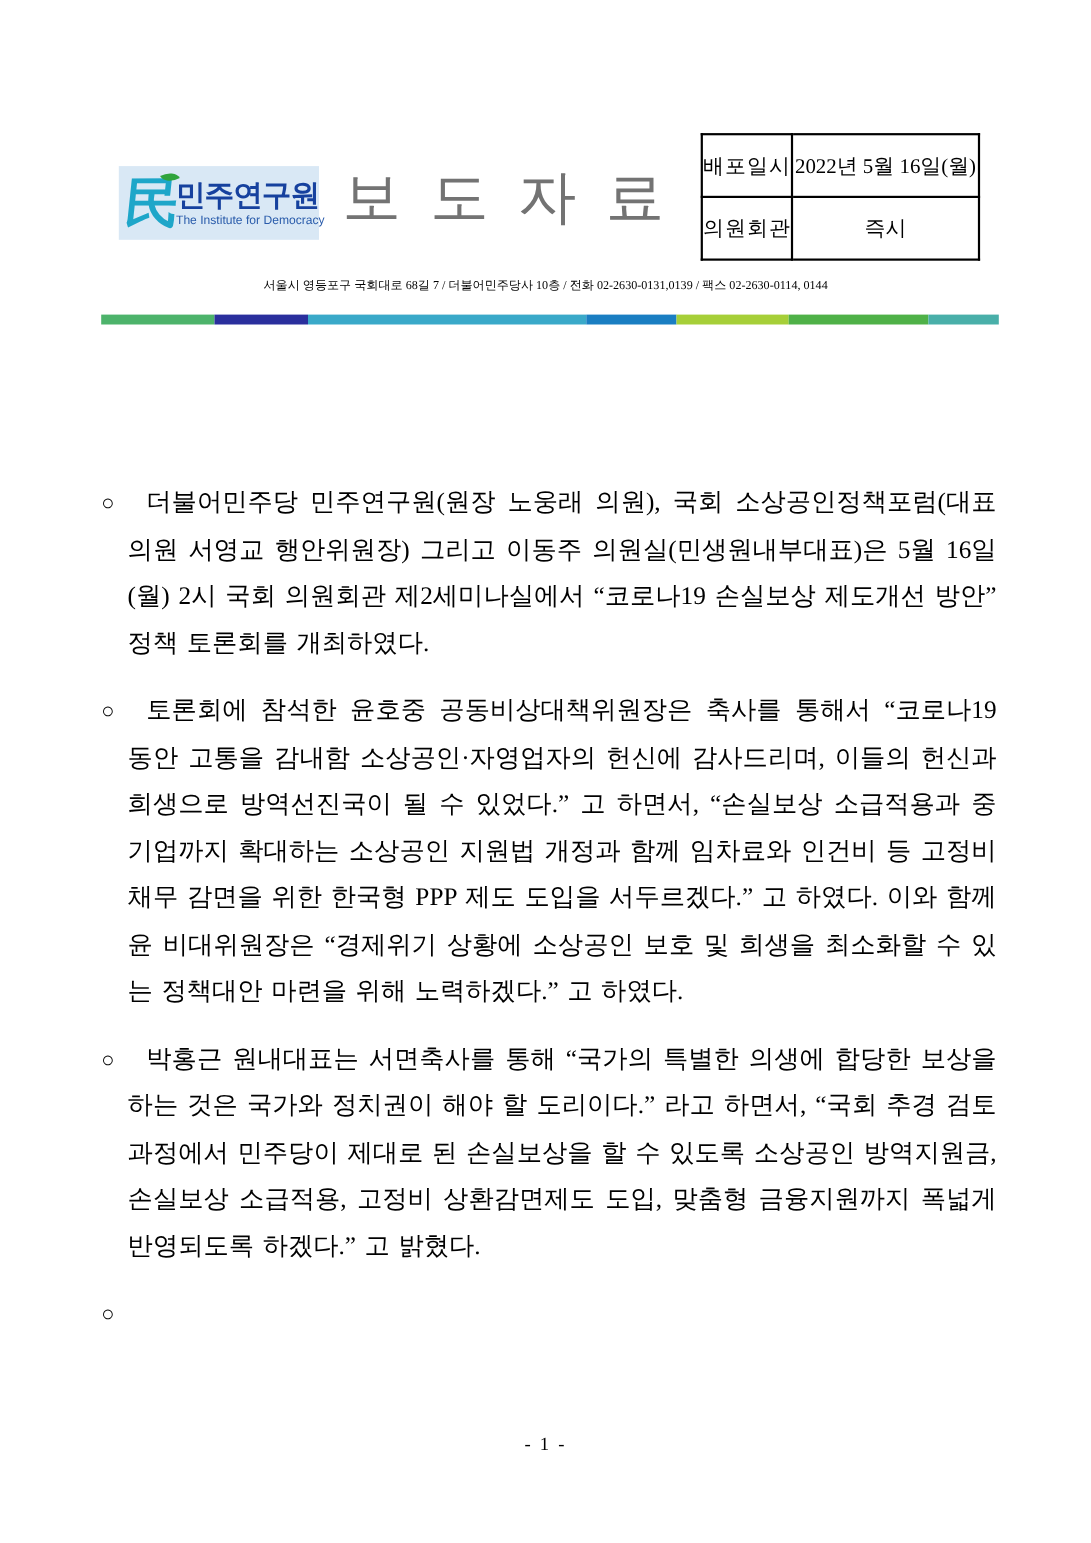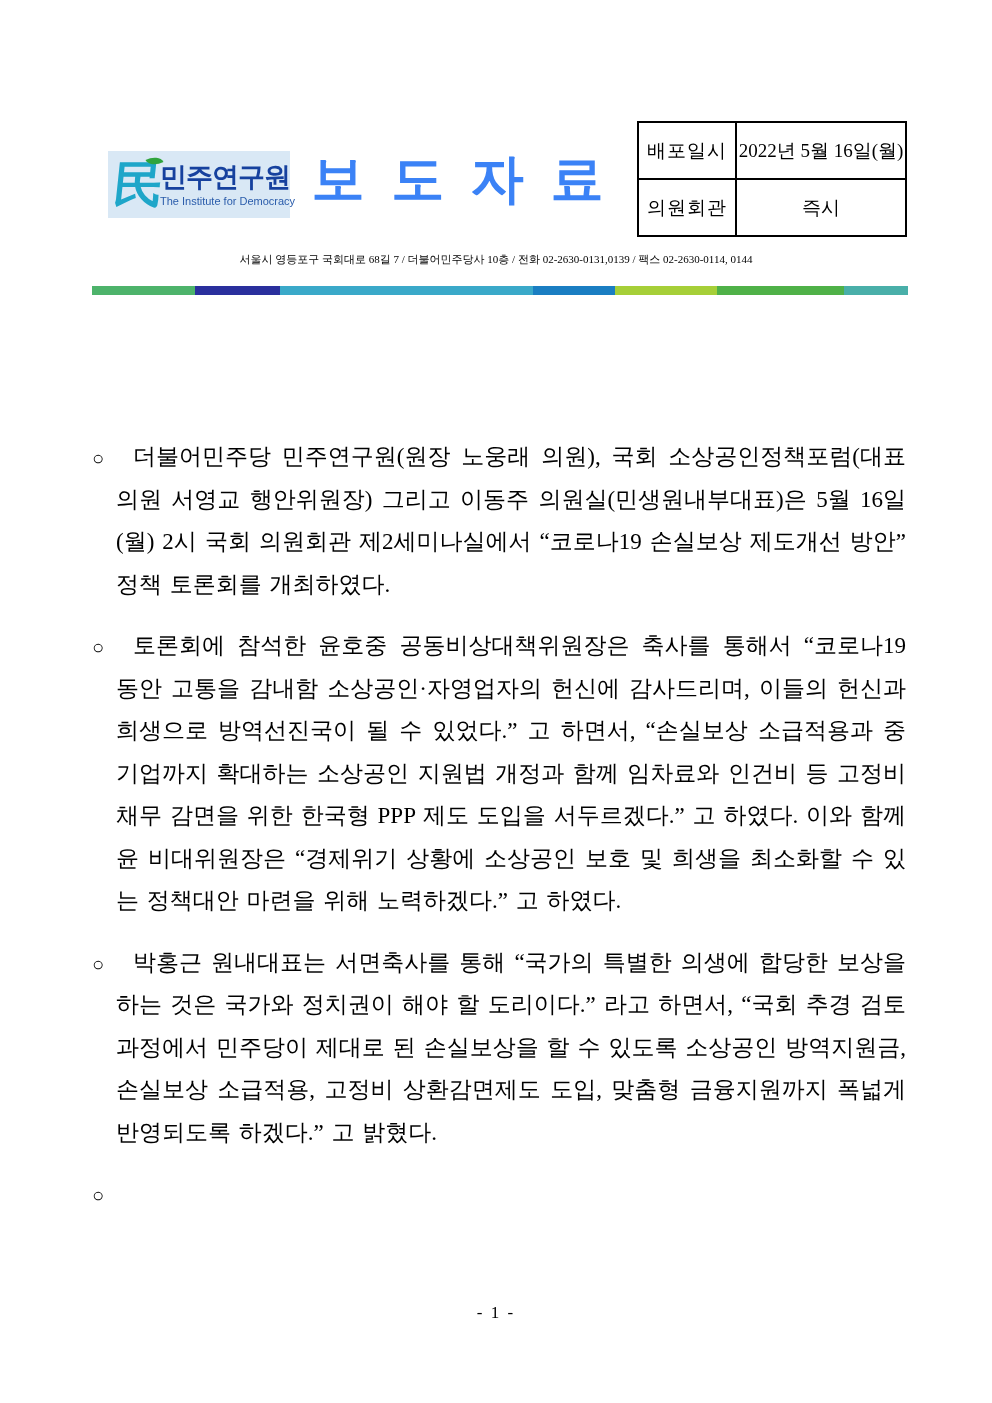--- a/index.html
+++ b/index.html
@@ -29,29 +29,29 @@
     font-size:27px; font-weight:800; letter-spacing:-1px; line-height:30px; white-space:nowrap;
   }
   .logo-sub {
     font-family:"Liberation Sans","DejaVu Sans",sans-serif;
     font-size:11px; font-weight:400; margin-top:3px; white-space:nowrap;
   }
   
   .masthead {
     position:absolute; left:298px; top:144px; width:325px; text-align:center;
     font-family:"Liberation Sans","DejaVu Sans",sans-serif;
-    font-size:53px; font-weight:700; letter-spacing:6px; white-space:nowrap; color:#3b82f6;
+    font-size:53px; font-weight:400; letter-spacing:6px; white-space:nowrap; color:#737373;
   }
   
   .info-table { position:absolute; left:637px; top:121px; border-collapse:collapse; }
   .info-table td {
     border:2px solid #000; text-align:center; vertical-align:middle;
     font-size:19px; height:57px;
   }
-  .info-table td.lbl { width:98px; letter-spacing:1px; }
+  .info-table td.lbl { width:82px; letter-spacing:1px; }
   .info-table td.val { width:170px;margin-top:46px; }
   
   .address {
     position:absolute; top:252px; left:0; width:100%; text-align:center;
     font-size:11px; letter-spacing:0px; white-space:nowrap;
   }
   .divider { position:absolute; top:286px; left:92px; width:816px; height:9px; display:flex; }
   .divider div { height:100%; }
   
   .headline { position:absolute; top:311px; left:0; width:100%; text-align:center;

